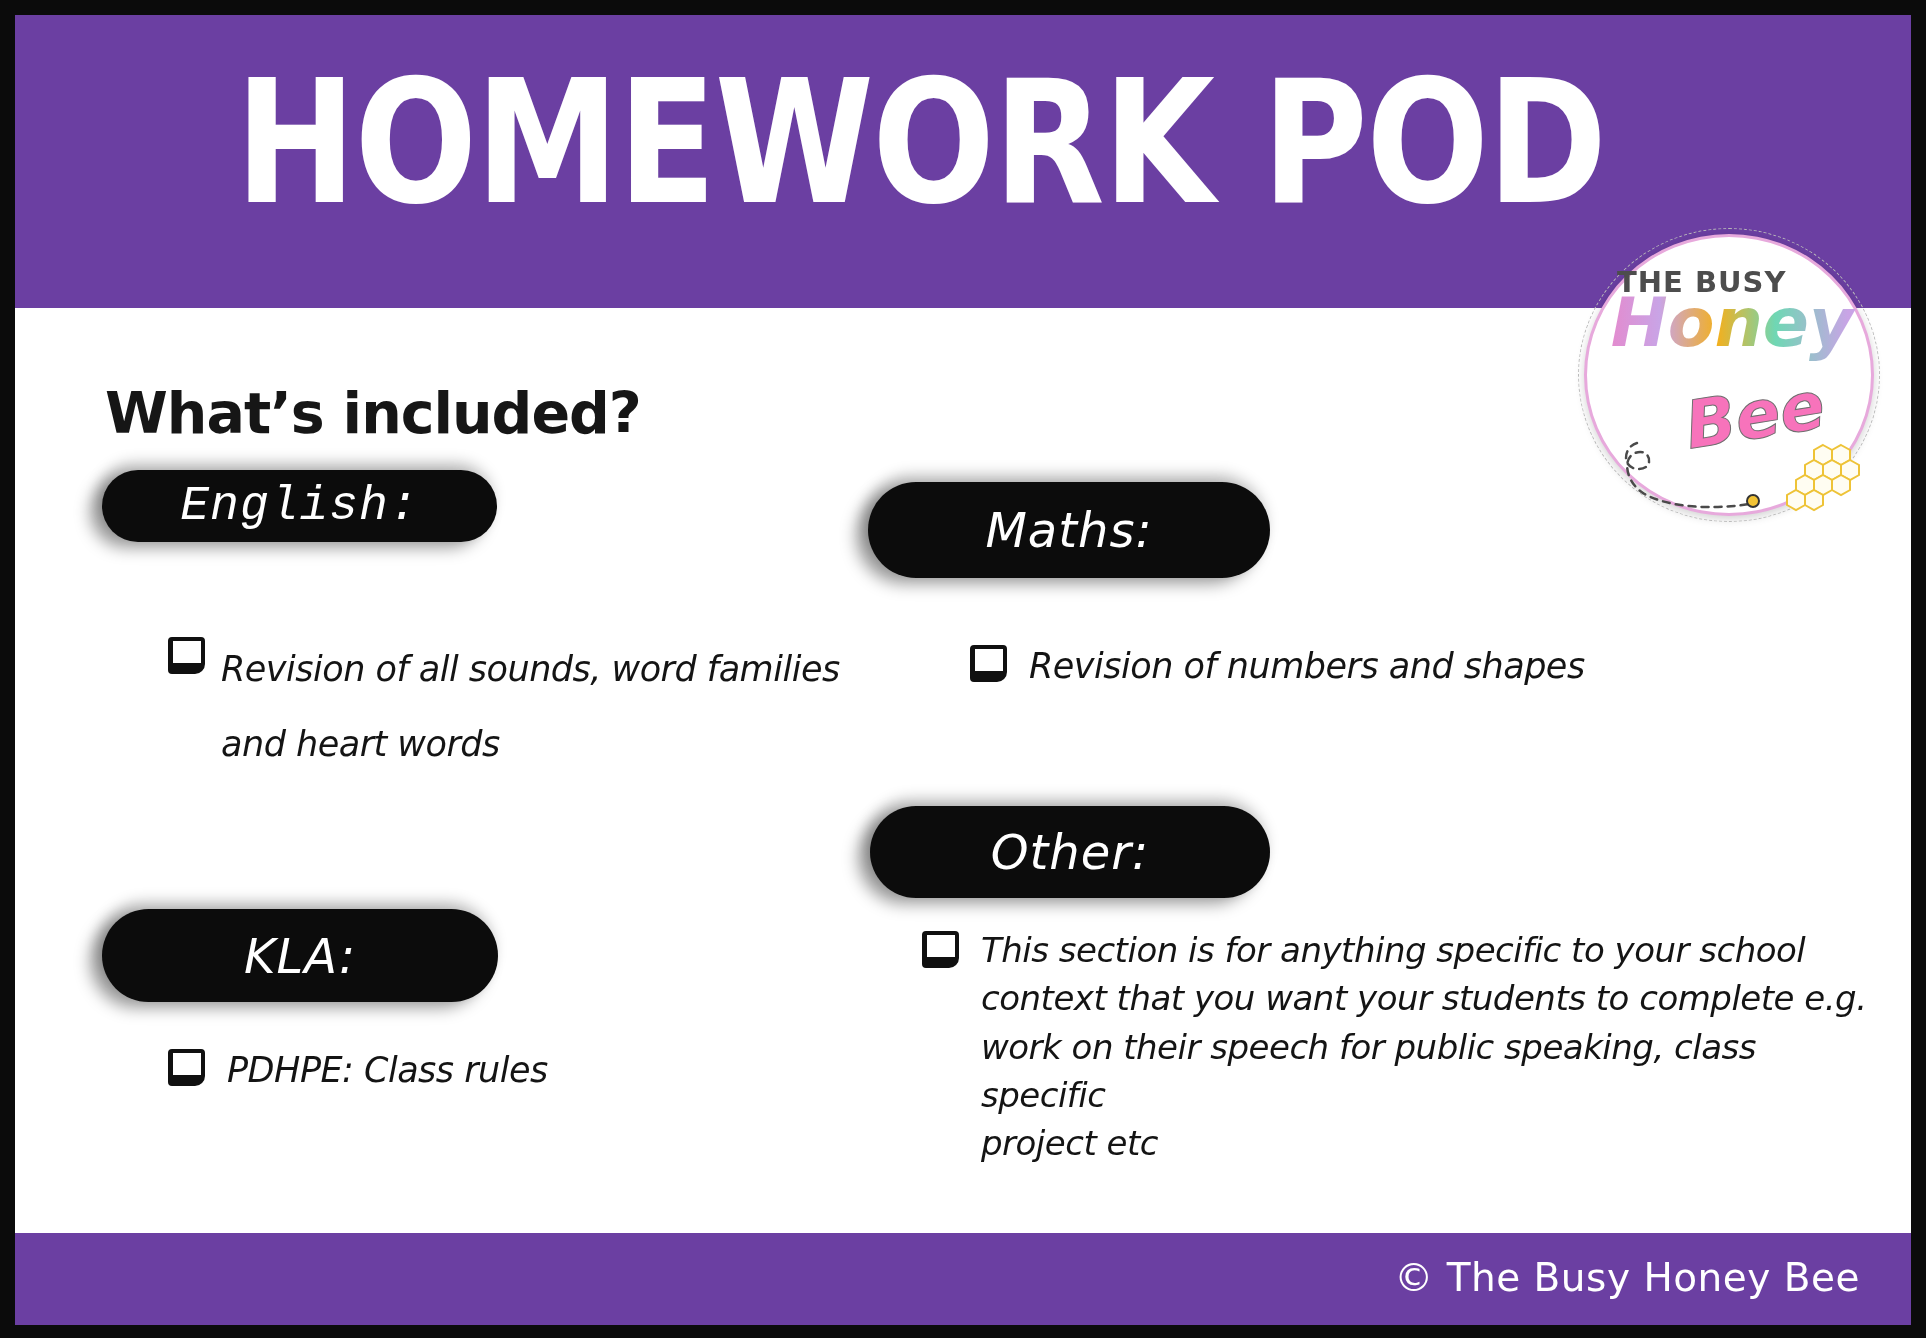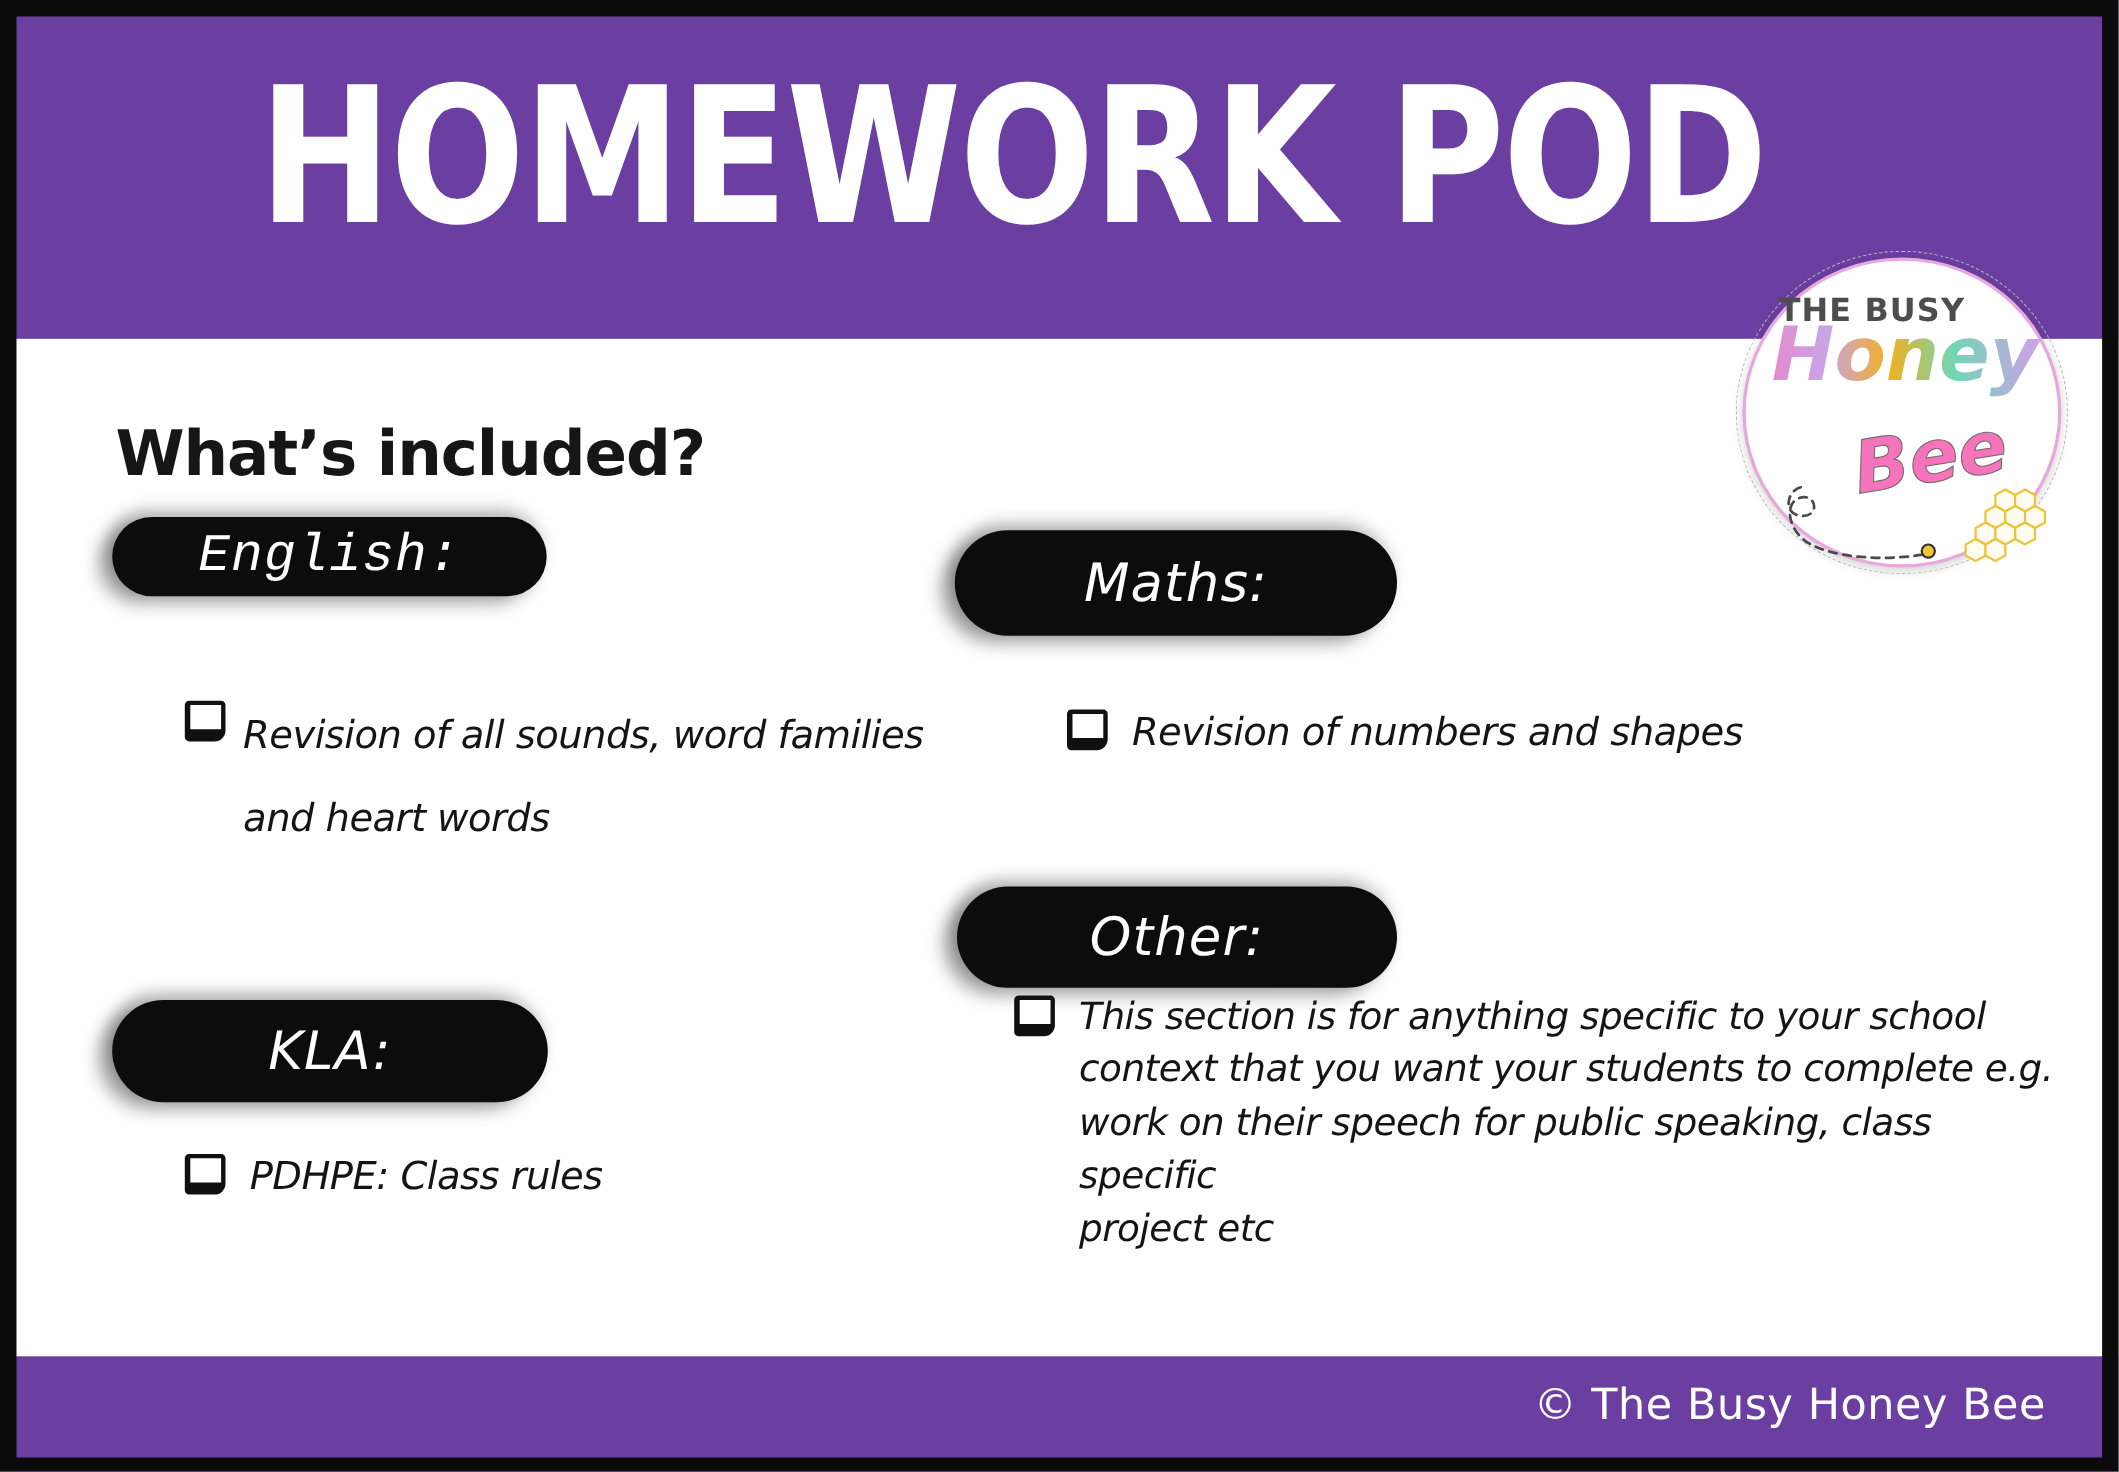--- a/index.html
+++ b/index.html
@@ -94,21 +94,21 @@
     border-radius:4px 4px 10px 4px;
   }
   .check-text{
     font-size:35px;font-style:italic;color:#141414;
     letter-spacing:-0.5px;white-space:pre-line;line-height:1.5;
   }
   .row-english{left:168px;top:632px;width:720px;gap:16px;}
   .row-english .check-text{line-height:2.15;}
   .row-maths{left:970px;top:640px;width:660px;}
   .row-kla{left:168px;top:1044px;width:660px;}
-  .row-other{left:922px;top:900px;width:950px;}
+  .row-other{left:922px;top:926px;width:950px;}
   .row-other .check-text{font-size:34px;line-height:1.42;}
   
   .band-footer{
     position:absolute;left:0;top:1233px;width:1926px;height:105px;
     background:#6b3fa2;z-index:1;
   }
   .copyright{
     position:absolute;right:66px;top:1255px;
     color:#ffffff;font-size:39px;letter-spacing:0.5px;
     z-index:2;

